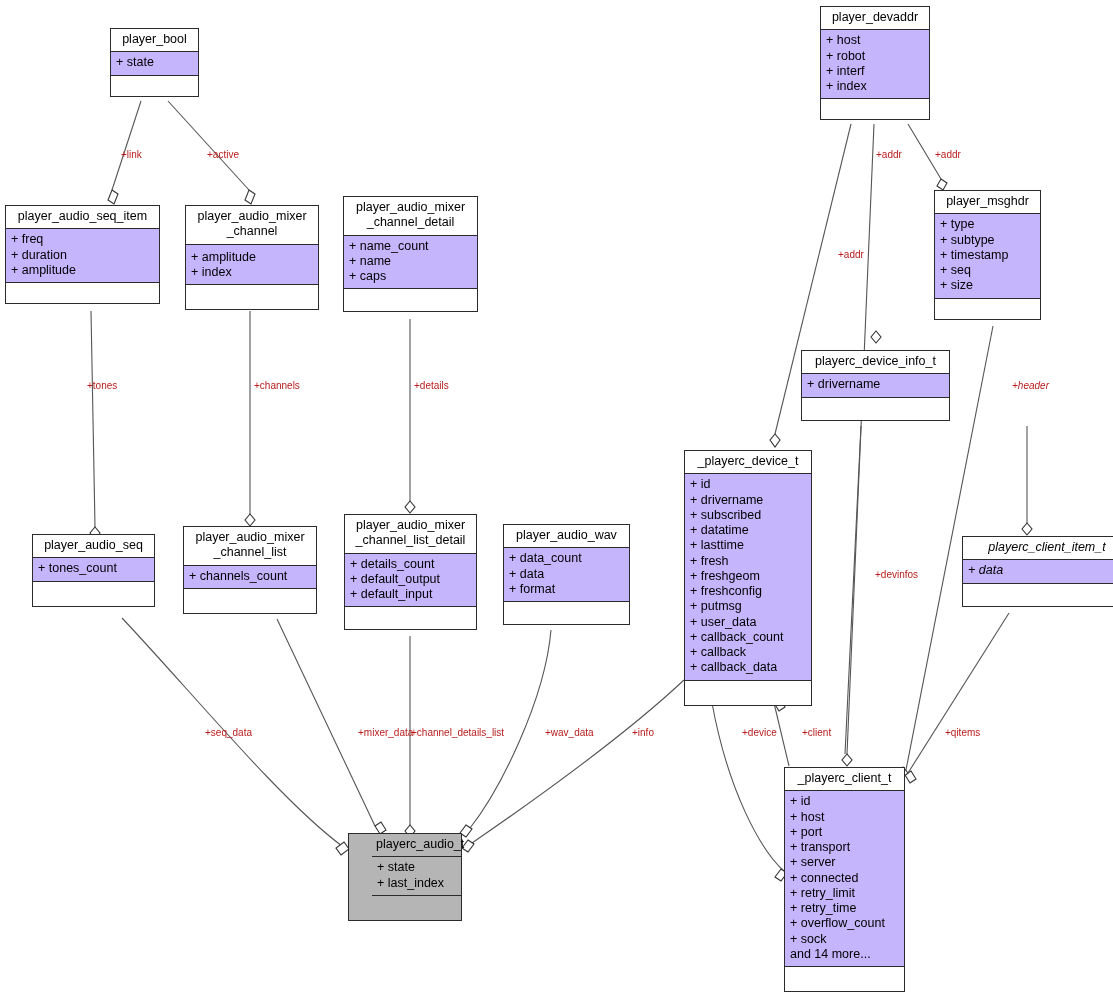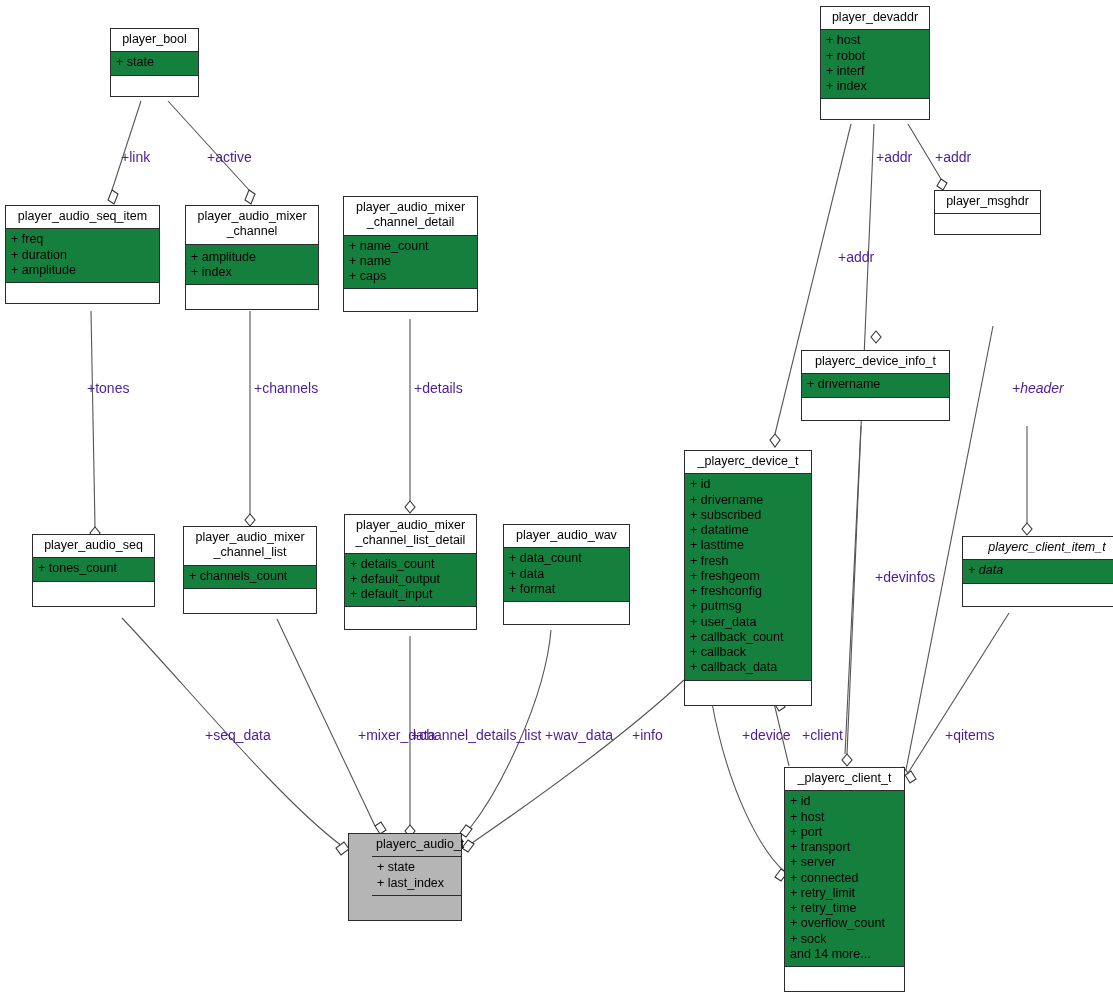--- a/index.html
+++ b/index.html
@@ -52,34 +52,34 @@
   .cls-title {
     text-align: center;
     padding: 3px 4px 4px 4px;
     border-bottom: 1px solid #2b2b2b;
     white-space: pre-line;
     background: #ffffff;
   }
   .cls-attrs {
     padding: 3px 5px 4px 5px;
     border-bottom: 1px solid #2b2b2b;
-    background: #15803d;
+    background: #c4b5fd;
     text-align: left;
   }
   .cls-ops {
     background: #ffffff;
     min-height: 20px;
   }
   .cls-attrs .attr-line {
     white-space: pre;
   }
   .edge-label {
     position: absolute;
-    font-size: 14px;
-    color: #4c1d95;
+    font-size: 10px;
+    color: #b91c1c;
     white-space: nowrap;
     line-height: 1;
   }
   .edge-path {
     fill: none;
     stroke: #555555;
     stroke-width: 1.1;
   }
   .diamond {
     fill: #ffffff;
@@ -241,20 +241,27 @@
         <div class="attr-line">+ host</div>
         <div class="attr-line">+ robot</div>
         <div class="attr-line">+ interf</div>
         <div class="attr-line">+ index</div>
       </div>
       <div class="cls-ops"></div>
     </div>
 
     <div class="uml-class" style="left:934px; top:190px; width:107px;">
       <div class="cls-title">player_msghdr</div>
+      <div class="cls-attrs">
+        <div class="attr-line">+ type</div>
+        <div class="attr-line">+ subtype</div>
+        <div class="attr-line">+ timestamp</div>
+        <div class="attr-line">+ seq</div>
+        <div class="attr-line">+ size</div>
+      </div>
       <div class="cls-ops"></div>
     </div>
 
     <div class="uml-class" style="left:801px; top:350px; width:149px;">
       <div class="cls-title">playerc_device_info_t</div>
       <div class="cls-attrs">
         <div class="attr-line">+ drivername</div>
       </div>
       <div class="cls-ops" style="min-height:22px;"></div>
     </div>

